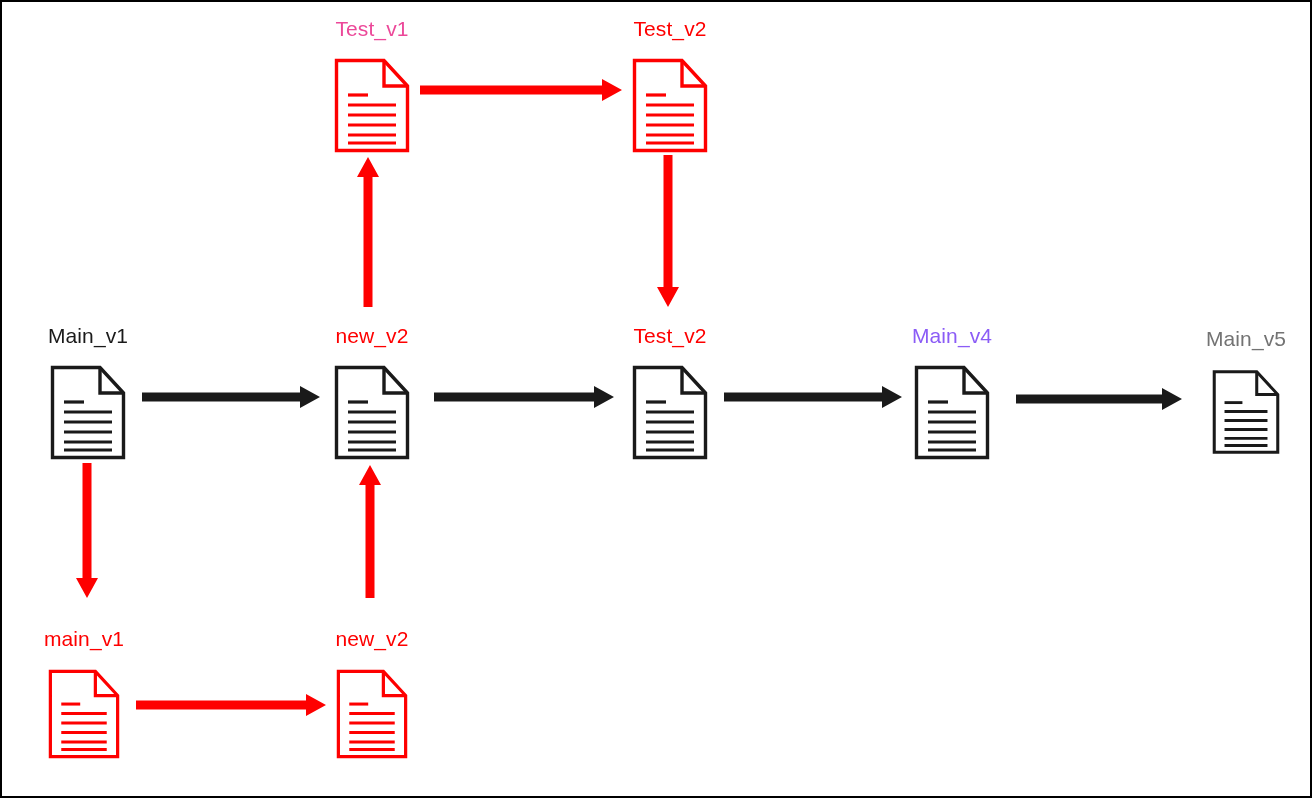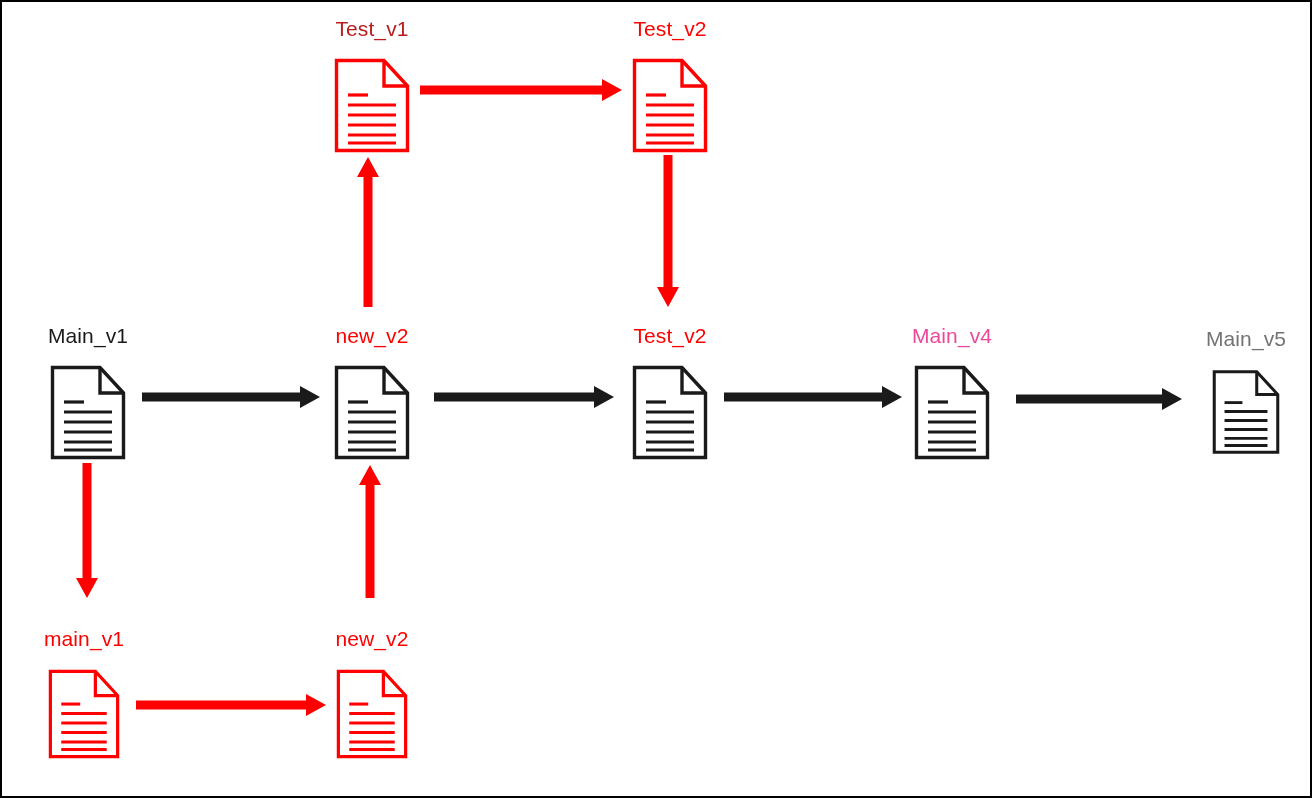--- a/index.html
+++ b/index.html
@@ -43,21 +43,21 @@
   .arrow {
     position: absolute;
     display: block;
   }
 </style>
 </head>
 <body>
 
 <div id="canvas">
     <div class="node" style="left: 332px; top: 56px; width: 76px; height: 95px;">
-      <div class="node-label" style="top: -40px; color: #b91c1c;">Test_v1</div>
+      <div class="node-label" style="top: -40px; color: #ec4899;">Test_v1</div>
       <svg viewBox="0 0 76 95" width="76" height="95" class="doc-icon">
         <path d="M 2.5 2.5 L 50 2.5 L 73.5 28 L 73.5 92.5 L 2.5 92.5 Z" fill="#ffffff" stroke="#fe0000" stroke-width="3.4" stroke-linejoin="miter"></path>
         <path d="M 50 2.5 L 50 28 L 73.5 28" fill="none" stroke="#fe0000" stroke-width="3.4" stroke-linejoin="miter"></path>
         <line x1="14" x2="34" y1="37" y2="37" stroke="#fe0000" stroke-width="3.2"></line>
         <line x1="14" x2="62" y1="47" y2="47" stroke="#fe0000" stroke-width="3.2"></line>
         <line x1="14" x2="62" y1="57" y2="57" stroke="#fe0000" stroke-width="3.2"></line>
         <line x1="14" x2="62" y1="67" y2="67" stroke="#fe0000" stroke-width="3.2"></line>
         <line x1="14" x2="62" y1="77" y2="77" stroke="#fe0000" stroke-width="3.2"></line>
         <line x1="14" x2="62" y1="85" y2="85" stroke="#fe0000" stroke-width="3.2"></line>
       </svg>
@@ -108,21 +108,21 @@
         <path d="M 50 2.5 L 50 28 L 73.5 28" fill="none" stroke="#1a1a1a" stroke-width="3.4" stroke-linejoin="miter"></path>
         <line x1="14" x2="34" y1="37" y2="37" stroke="#1a1a1a" stroke-width="3.2"></line>
         <line x1="14" x2="62" y1="47" y2="47" stroke="#1a1a1a" stroke-width="3.2"></line>
         <line x1="14" x2="62" y1="57" y2="57" stroke="#1a1a1a" stroke-width="3.2"></line>
         <line x1="14" x2="62" y1="67" y2="67" stroke="#1a1a1a" stroke-width="3.2"></line>
         <line x1="14" x2="62" y1="77" y2="77" stroke="#1a1a1a" stroke-width="3.2"></line>
         <line x1="14" x2="62" y1="85" y2="85" stroke="#1a1a1a" stroke-width="3.2"></line>
       </svg>
     </div>
     <div class="node" style="left: 912px; top: 363px; width: 76px; height: 95px;">
-      <div class="node-label" style="top: -40px; color: #ec4899;">Main_v4</div>
+      <div class="node-label" style="top: -40px; color: #8b5cf6;">Main_v4</div>
       <svg viewBox="0 0 76 95" width="76" height="95" class="doc-icon">
         <path d="M 2.5 2.5 L 50 2.5 L 73.5 28 L 73.5 92.5 L 2.5 92.5 Z" fill="#ffffff" stroke="#1a1a1a" stroke-width="3.4" stroke-linejoin="miter"></path>
         <path d="M 50 2.5 L 50 28 L 73.5 28" fill="none" stroke="#1a1a1a" stroke-width="3.4" stroke-linejoin="miter"></path>
         <line x1="14" x2="34" y1="37" y2="37" stroke="#1a1a1a" stroke-width="3.2"></line>
         <line x1="14" x2="62" y1="47" y2="47" stroke="#1a1a1a" stroke-width="3.2"></line>
         <line x1="14" x2="62" y1="57" y2="57" stroke="#1a1a1a" stroke-width="3.2"></line>
         <line x1="14" x2="62" y1="67" y2="67" stroke="#1a1a1a" stroke-width="3.2"></line>
         <line x1="14" x2="62" y1="77" y2="77" stroke="#1a1a1a" stroke-width="3.2"></line>
         <line x1="14" x2="62" y1="85" y2="85" stroke="#1a1a1a" stroke-width="3.2"></line>
       </svg>

